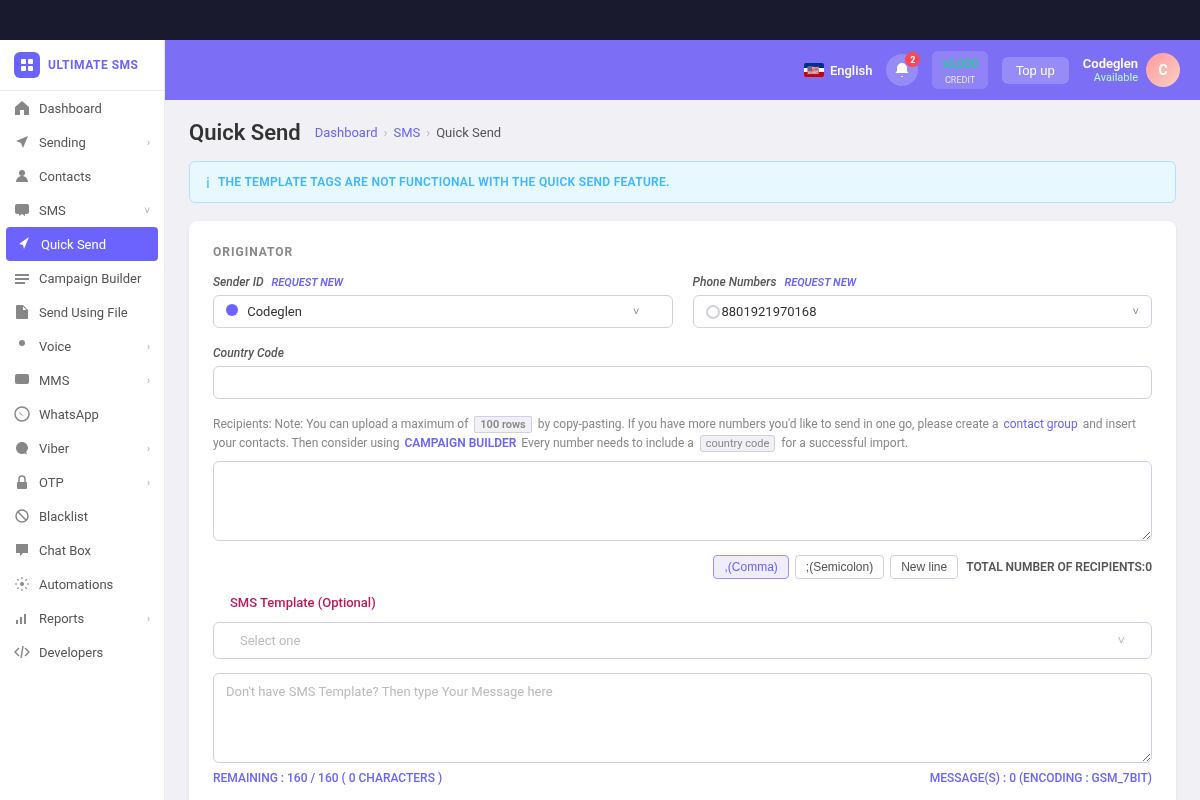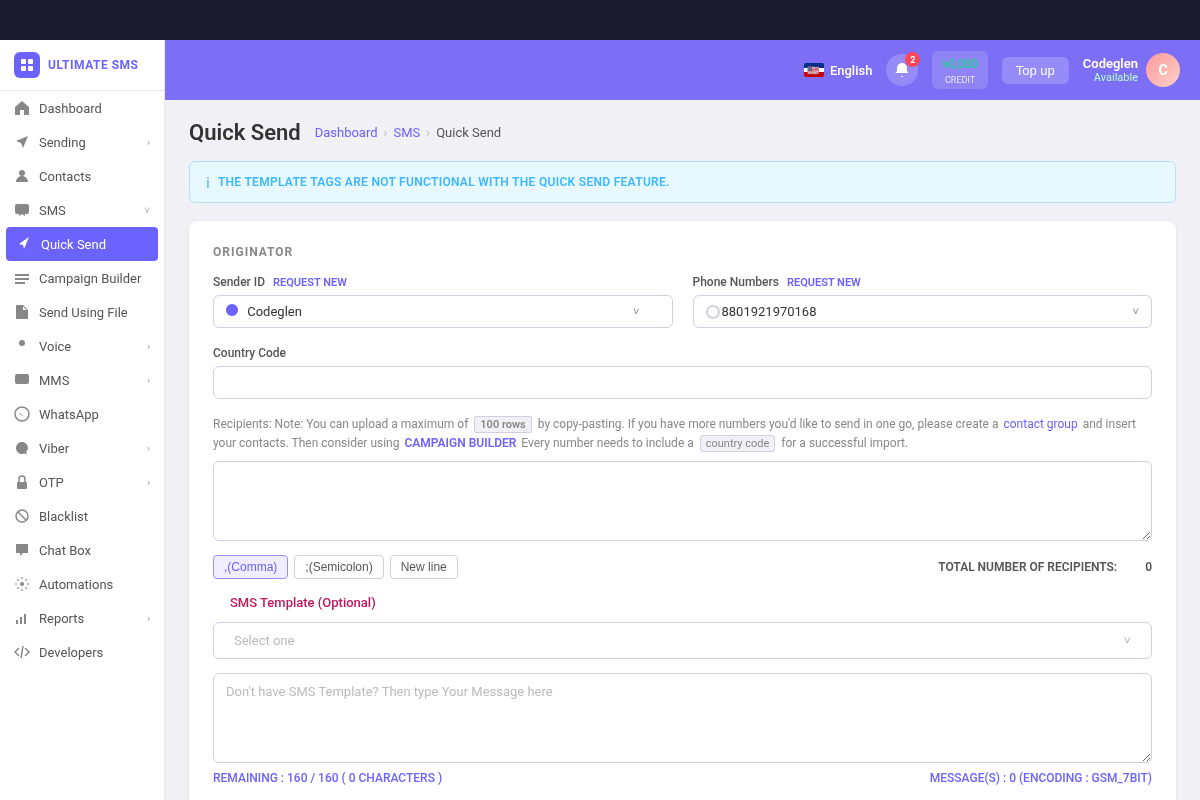--- a/index.html
+++ b/index.html
@@ -52,42 +52,42 @@
     .alert-info { background: #e8f8ff; border: 1px solid #b3e0ff; border-radius: 6px; padding: 10px 16px; margin-bottom: 18px; display: flex; align-items: center; gap: 8px; }
     .alert-icon { color: #3db8ff; font-size: 15px; }
     .alert-text { font-size: 12px; font-weight: 600; color: #3db8ff; letter-spacing: 0.3px; }
 
     .form-card { background: #fff; border-radius: 8px; padding: 24px; box-shadow: 0 1px 4px rgba(0,0,0,0.07); }
 
     .section-title { font-size: 12px; font-weight: 700; color: #888; letter-spacing: 1px; text-transform: uppercase; margin-bottom: 16px; }
 
     .originator-grid { display: grid; grid-template-columns: 1fr 1fr; gap: 20px; margin-bottom: 18px; }
     .field-group { display: flex; flex-direction: column; gap: 6px; }
-    .field-label { font-size: 12px; color: #555; font-weight: 500; display: flex; align-items: center; gap: 8px; }
+    .field-label { font-size: 12px; color: #555; font-weight: 500; display: flex; align-items: center; gap: 8px; font-style: italic; }
     .field-label a { color: #6c63ff; font-size: 11px; text-decoration: none; font-weight: 600; }
     .select-dot { width: 12px; height: 12px; border-radius: 50%; background: #6c63ff; display: inline-block; margin-right: 6px; }
     .select-display { width: 100%; border: 1px solid #d0d0e0; border-radius: 6px; padding: 8px 32px 8px 12px; font-size: 13px; color: #333; background: #fff; display: flex; align-items: center; justify-content: space-between; cursor: pointer; }
     .select-chevron { color: #888; font-size: 11px; }
 
     .phone-select-display { width: 100%; border: 1px solid #d0d0e0; border-radius: 6px; padding: 8px 12px; font-size: 13px; color: #333; background: #fff; display: flex; align-items: center; gap: 2px; }
     .phone-radio { width: 14px; height: 14px; border-radius: 50%; border: 2px solid #d0d0e0; background: #fff; flex-shrink: 0; }
 
     .country-input { width: 100%; border: 1px solid #d0d0e0; border-radius: 6px; padding: 8px 12px; font-size: 13px; color: #333; background: #fff; outline: none; }
     .recipients-textarea { width: 100%; border: 1px solid #d0d0e0; border-radius: 6px; padding: 10px 12px; font-size: 13px; color: #555; height: 80px; resize: vertical; outline: none; font-family: inherit; }
     .recipients-textarea::placeholder { color: #bbb; }
 
-    .separator-btns { display: flex; gap: 8px; margin-top: 10px; align-items: center; justify-content: space-between; }
+    .separator-btns { display: flex; gap: 8px; margin-top: 10px; align-items: center; justify-content: flex-end; }
     .sep-btn-group { display: flex; gap: 6px; }
     .sep-btn { border: 1px solid #d0d0e0; background: #fff; border-radius: 4px; padding: 4px 10px; font-size: 12px; color: #555; cursor: pointer; }
     .sep-btn.active { background: #f0edff; border-color: #9e8fff; color: #6c63ff; }
     .total-recipients { font-size: 12px; color: #555; }
-    .total-recipients span { font-weight: 600; margin-left: 28px; }
+    .total-recipients span { font-weight: 600; }
 
     .sms-template-label { font-size: 13px; color: #be185d; margin-bottom: 6px; font-weight: 500; margin-left: 17px; }
-    .template-select { width: 100%; border: 1px solid #d0d0e0; border-radius: 6px; padding: 10px 20px; font-size: 13px; color: #bbb; background: #fff; display: flex; justify-content: space-between; align-items: center; cursor: pointer; }
+    .template-select { width: 100%; border: 1px solid #d0d0e0; border-radius: 6px; padding: 10px 26px; font-size: 13px; color: #bbb; background: #fff; display: flex; justify-content: space-between; align-items: center; cursor: pointer; }
 
     .message-label { font-size: 13px; color: #333; margin-bottom: 6px; font-weight: 500; }
     .message-required { color: #ff4757; }
     .message-textarea { width: 100%; border: 1px solid #d0d0e0; border-radius: 6px; padding: 10px 12px; font-size: 13px; color: #555; height: 90px; resize: vertical; outline: none; font-family: inherit; }
     .message-textarea::placeholder { color: #bbb; }
 
     .message-footer { display: flex; justify-content: space-between; align-items: center; margin-top: 8px; }
     .remaining-text { font-size: 12px; color: #6c63ff; font-weight: 500; }
     .encoding-text { font-size: 12px; color: #6c63ff; font-weight: 500; }
 

